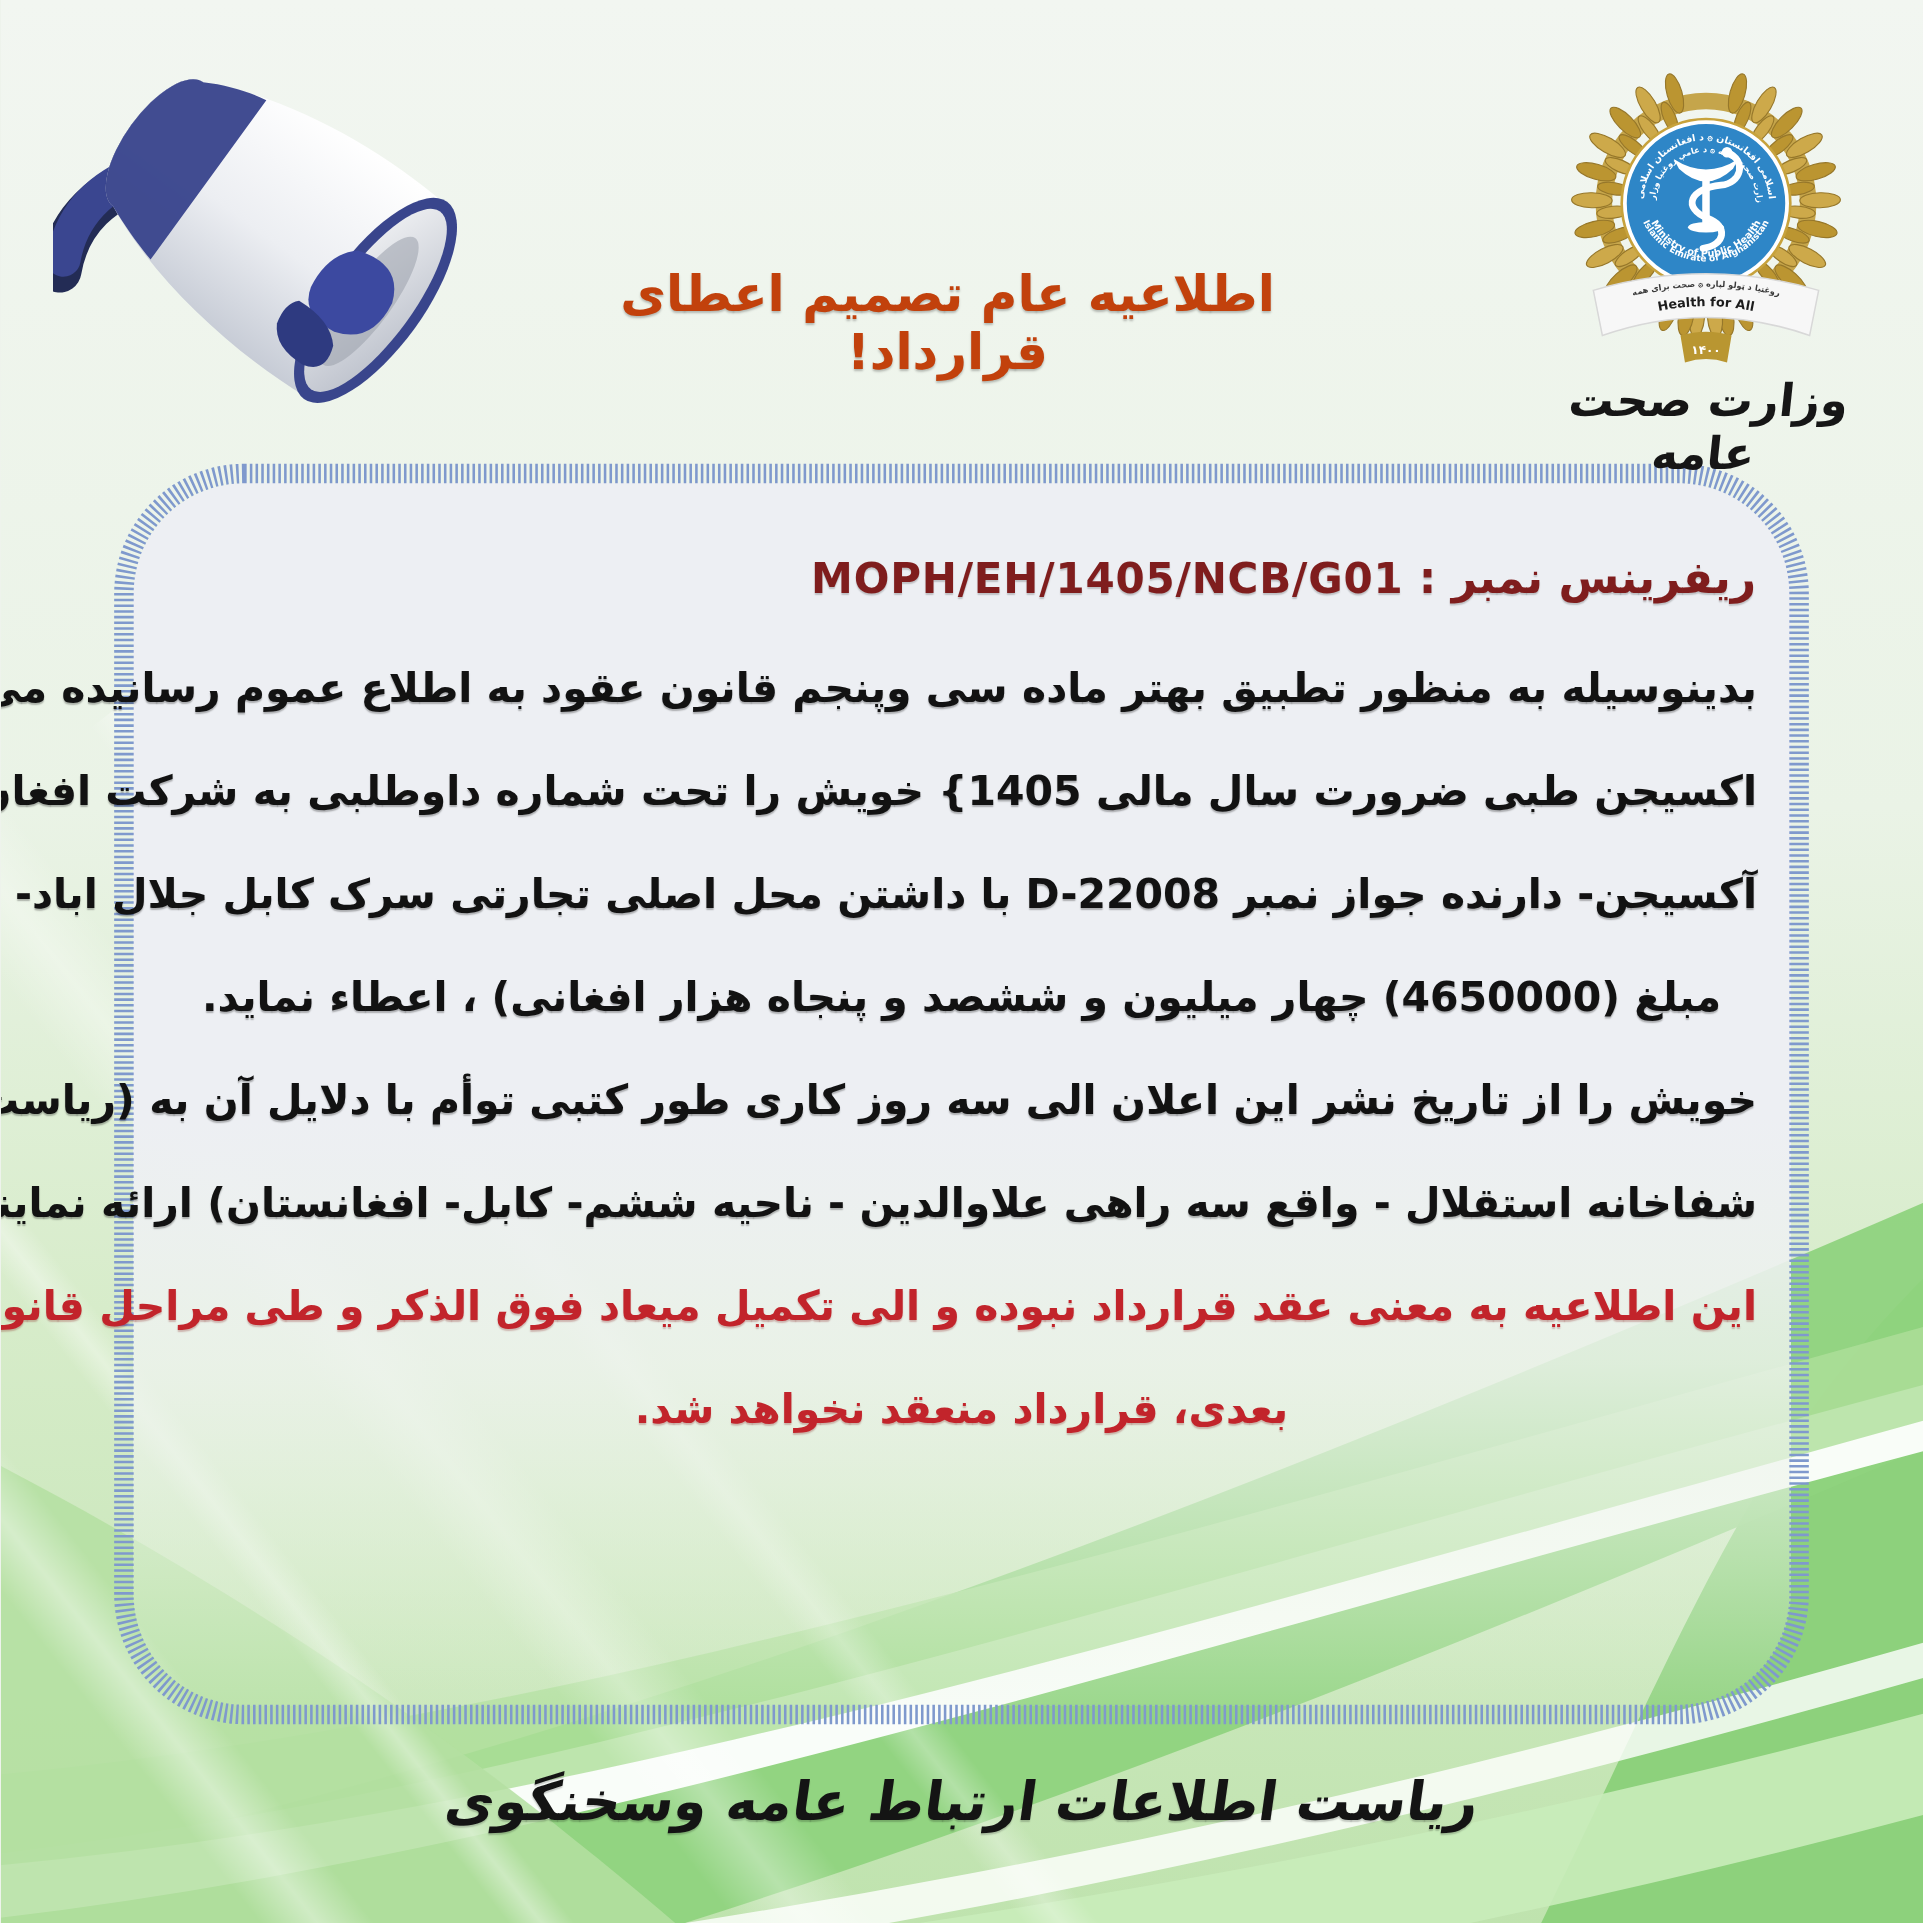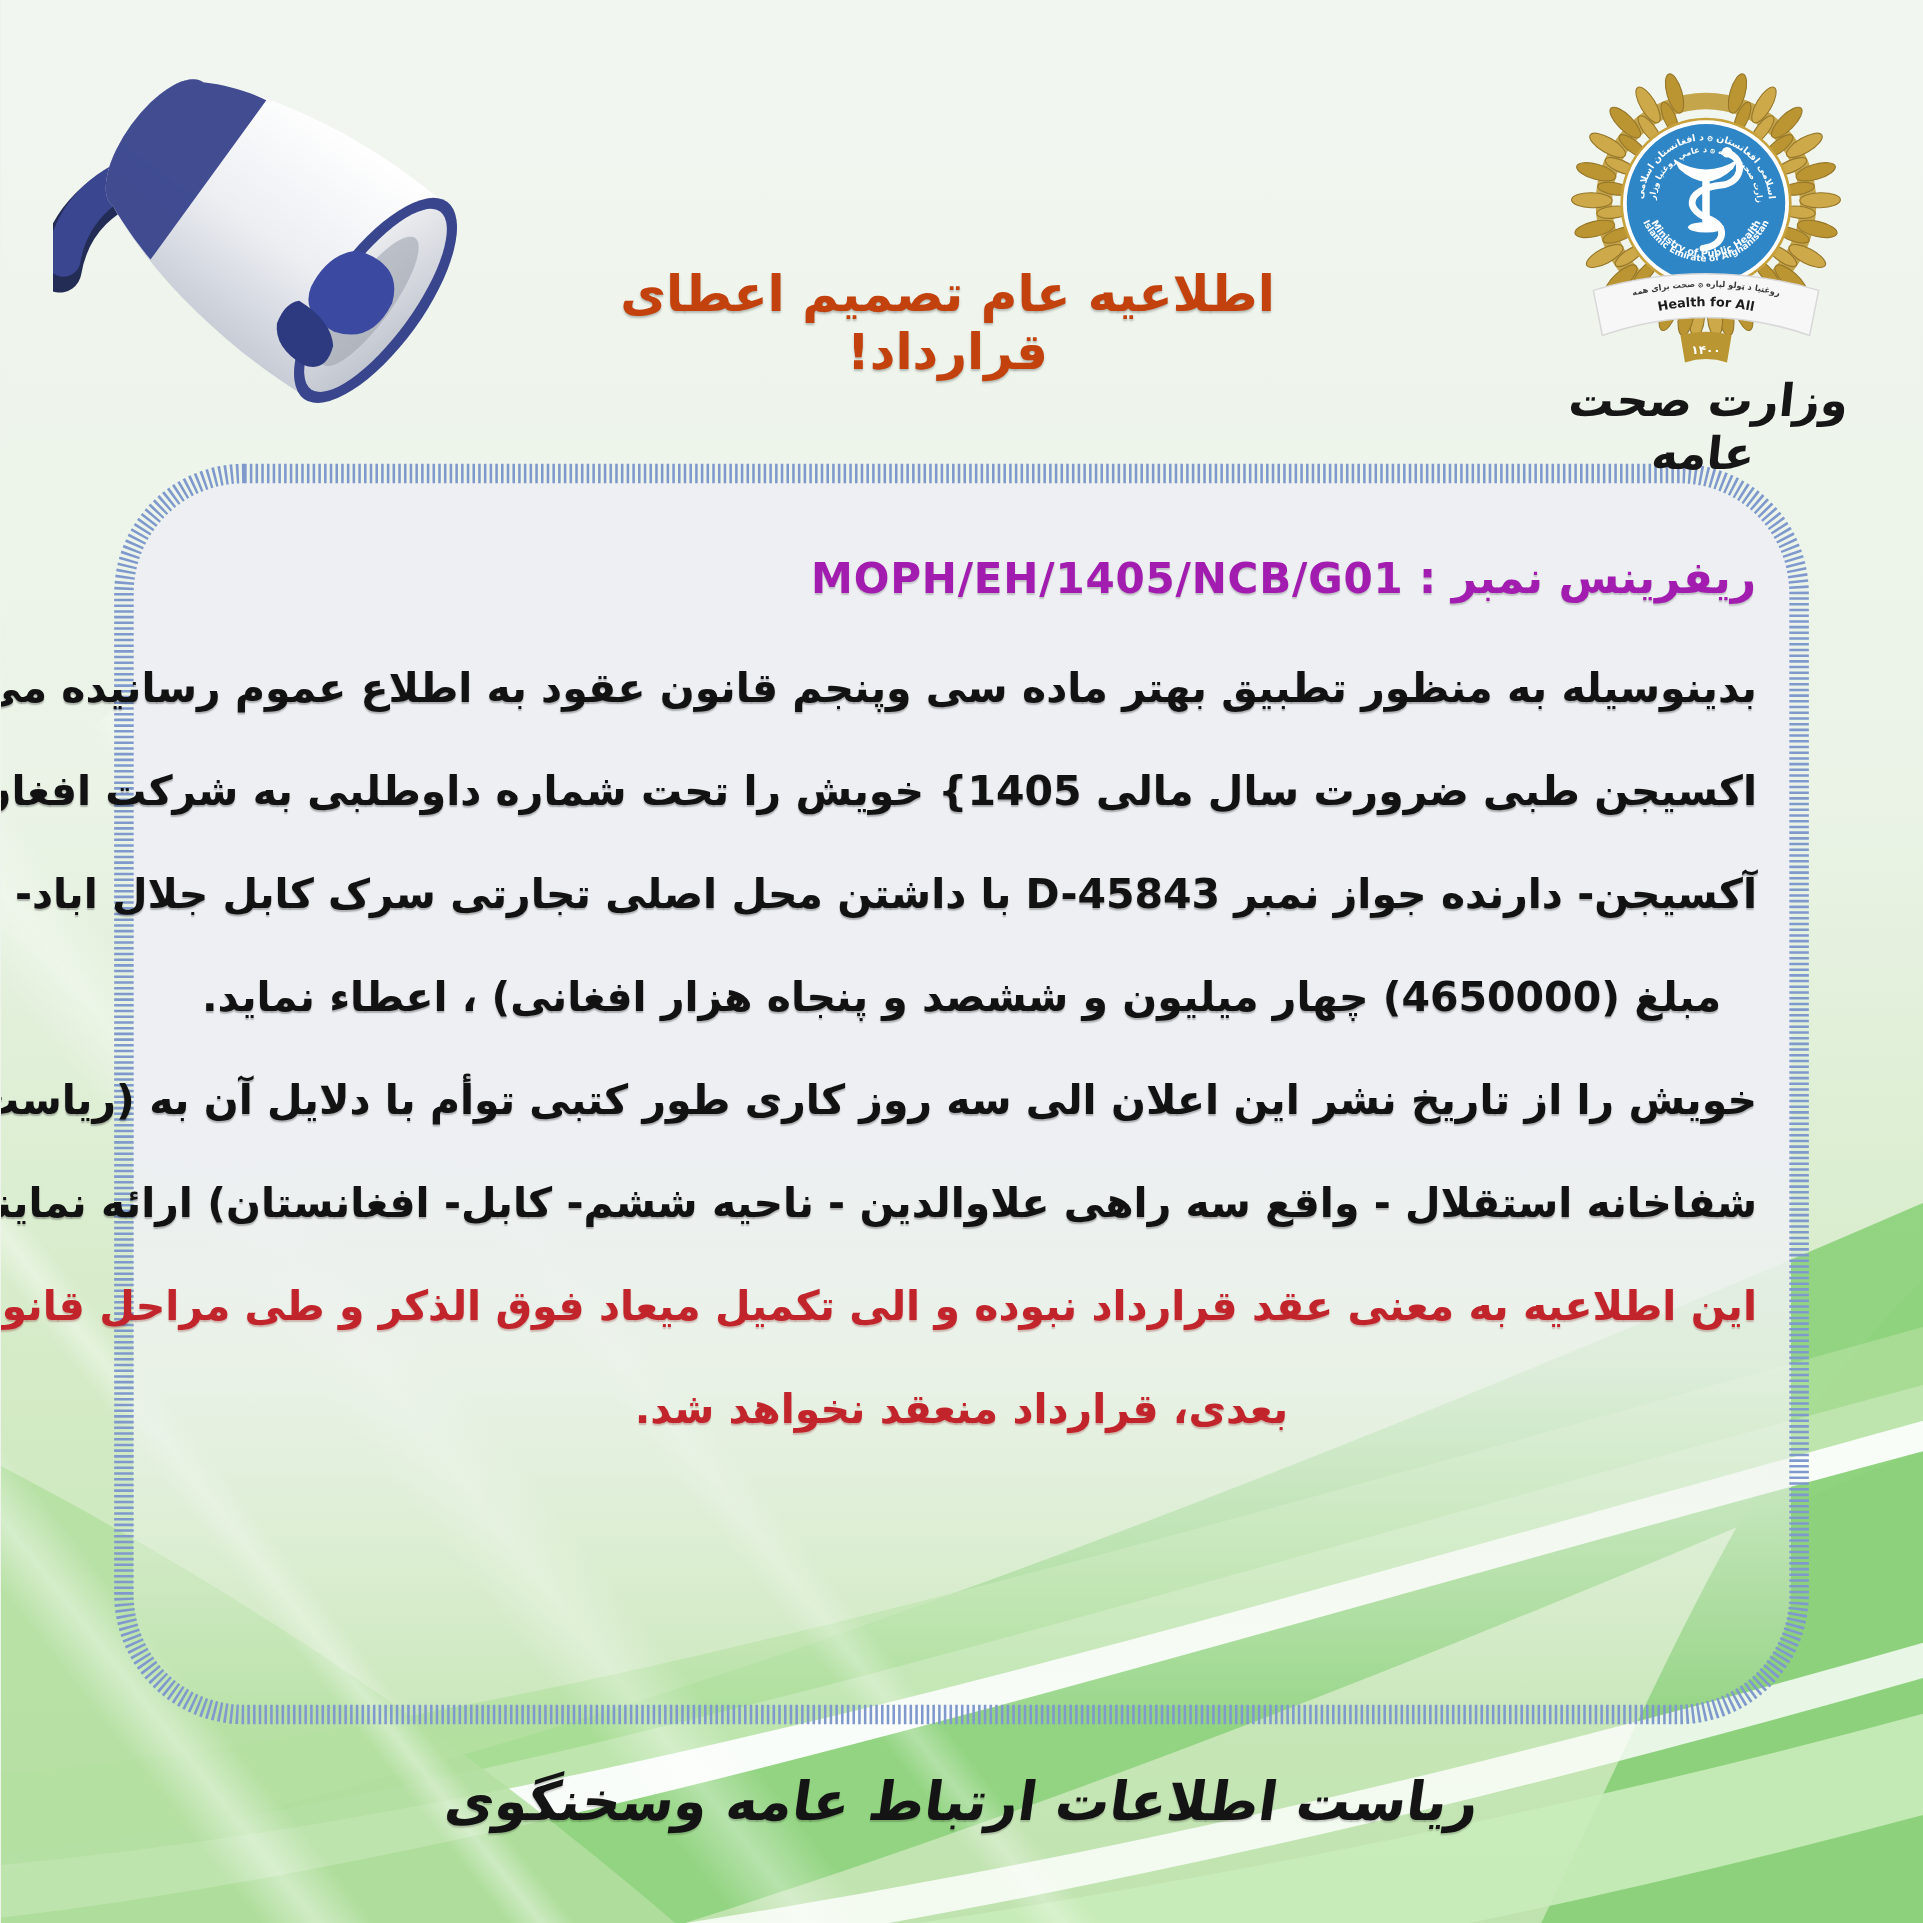--- a/index.html
+++ b/index.html
@@ -32,21 +32,21 @@
     background:linear-gradient(180deg,
       rgba(237,239,243,1) 0%,
       rgba(237,239,243,1) 52%,
       rgba(238,243,238,.82) 72%,
       rgba(235,244,231,.45) 88%,
       rgba(232,244,226,.12) 100%);
   }
   .card-border{position:absolute;inset:0;}
   .ref-line{
     position:absolute;top:89px;right:54px;left:54px;z-index:4;
-    font-size:44px;font-weight:bold;color:#a21caf;text-align:right;
+    font-size:44px;font-weight:bold;color:#7f1d1d;text-align:right;
     text-shadow:0 1.5px 1.5px rgba(0,0,0,.2);
   }
   .ref-line .ref-number{font-size:42px;letter-spacing:0.8px;}
   .body-text{
     position:absolute;top:174px;right:53px;left:53px;z-index:4;
   }
   .line{
     display:block;font-size:41px;font-weight:bold;color:#121212;
     line-height:103px;height:103px;text-align:justify;
     text-align-last:justify;white-space:nowrap;overflow:visible;
@@ -246,21 +246,21 @@
     <rect x="14" y="14" width="2230" height="1652" rx="160" ry="160" fill="none" stroke="#7f99cd" stroke-width="26" stroke-dasharray="3.4 4.2"></rect>
   </svg>
 
   <div class="ref-line" dir="rtl">
     <span>ریفرینس نمبر</span><span> : </span><span class="ref-number" dir="ltr">MOPH/EH/1405/NCB/G01</span>
   </div>
 
   <div class="body-text" dir="rtl">
     <div class="line">بدینوسیله به منظور تطبیق بهتر ماده سی وپنجم قانون عقود به اطلاع عموم رسانیده می</div>
     <div class="line">اکسیجن طبی ضرورت سال مالی 1405} خویش را تحت شماره داوطلبی به شرکت افغان</div>
-    <div class="line">آکسیجن- دارنده جواز نمبر  D-45843 با داشتن محل اصلی تجارتی سرک کابل جلال اباد-</div>
+    <div class="line">آکسیجن- دارنده جواز نمبر  D-22008 با داشتن محل اصلی تجارتی سرک کابل جلال اباد-</div>
     <div class="line center">مبلغ (4650000) چهار میلیون و ششصد و پنجاه هزار افغانی) ، اعطاء نماید.</div>
     <div class="line">خویش را از تاریخ نشر این اعلان الی سه روز کاری طور کتبی توأم با دلایل آن به (ریاست</div>
     <div class="line">شفاخانه استقلال - واقع سه راهی علاوالدین - ناحیه ششم- کابل- افغانستان)  ارائه نمایند.</div>
     <div class="line red">این اطلاعیه به معنی عقد قرارداد نبوده و الی تکمیل میعاد فوق الذکر و طی مراحل قانونی</div>
     <div class="line red center">بعدی، قرارداد منعقد نخواهد شد.</div>
   </div>
 </div>
 
 <div class="footer-calligraphy" dir="rtl">ریاست اطلاعات ارتباط عامه وسخنگوی</div>
 

